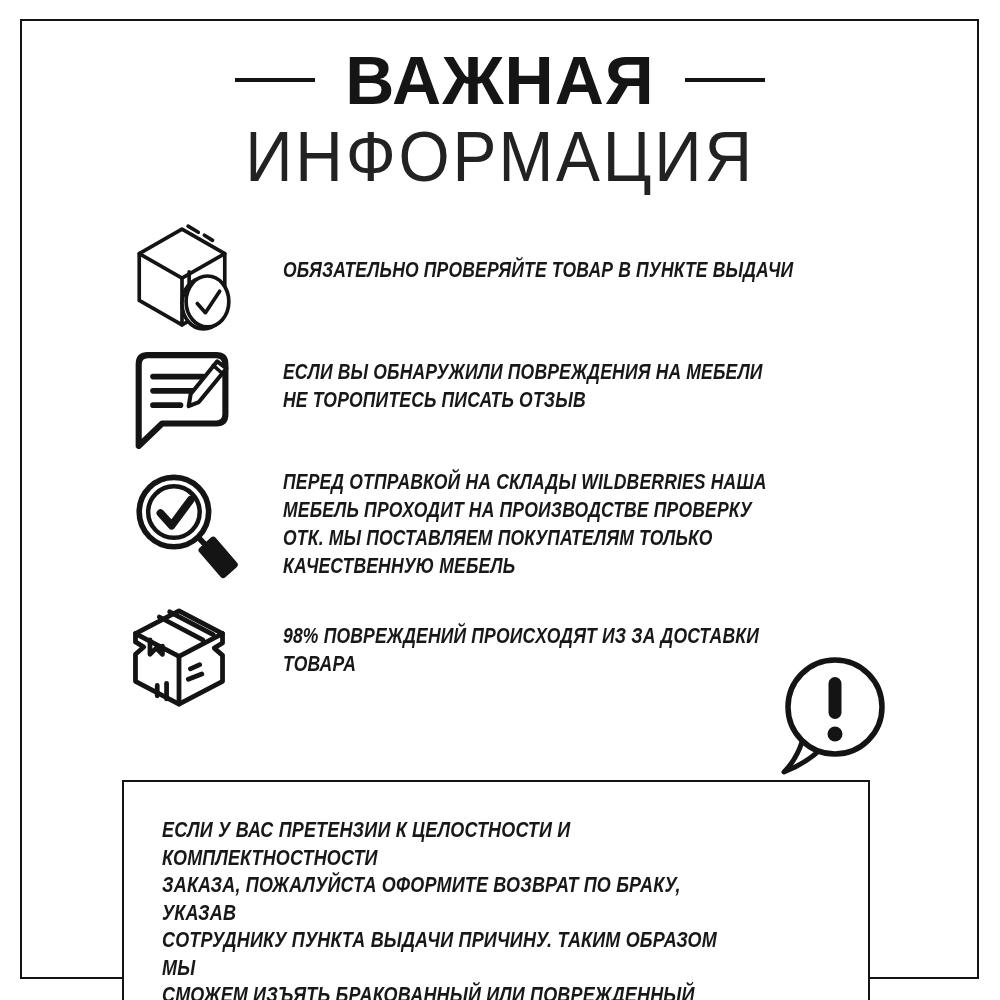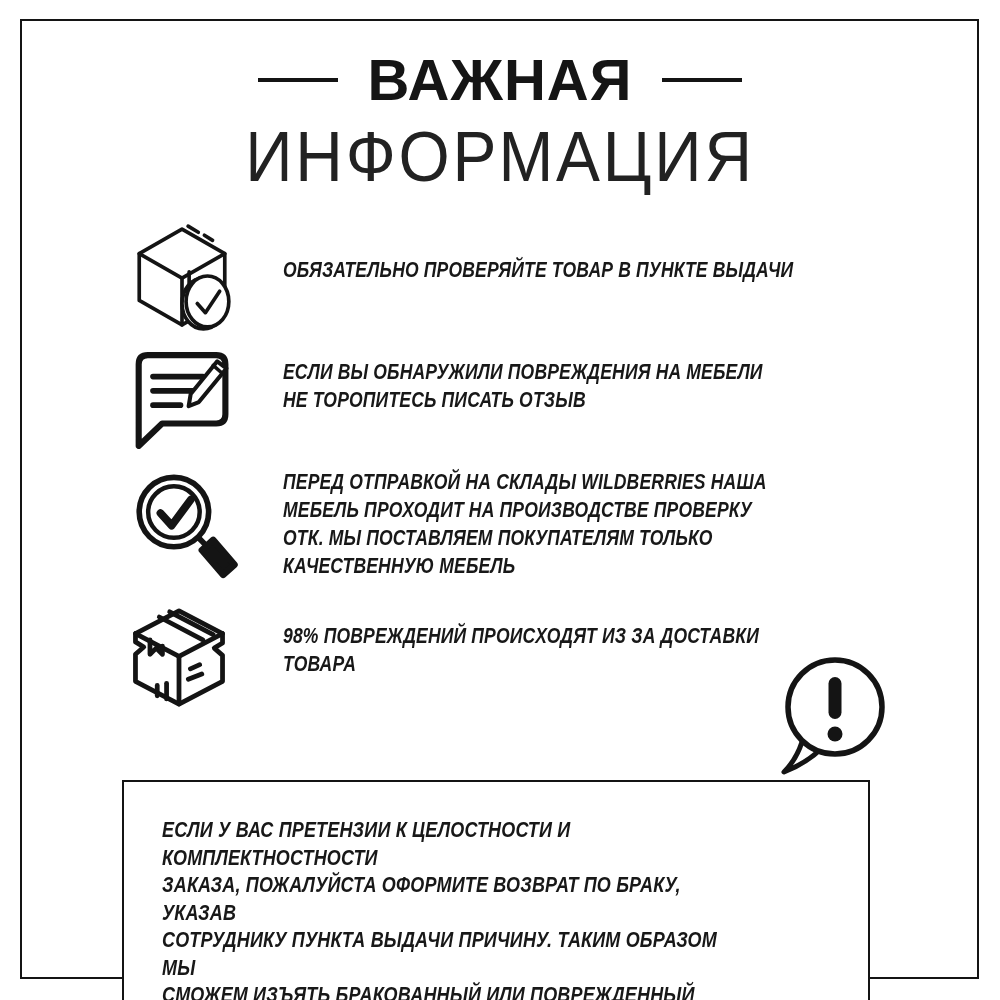--- a/index.html
+++ b/index.html
@@ -11,21 +11,21 @@
     position:absolute;left:20px;top:19px;width:959px;height:960px;
     border:2.5px solid #141414;box-sizing:border-box;pointer-events:none;
   }
   
   .title-row{
     position:absolute;left:0;top:34px;width:1000px;height:92px;
     display:flex;align-items:center;justify-content:center;gap:30px;
   }
   .title-dash{width:80px;height:4px;background:#141414;}
   .title-bold{
-    font-size:58px;font-weight:bold;letter-spacing:1px;line-height:1;
+    font-size:68px;font-weight:bold;letter-spacing:1px;line-height:1;
     white-space:nowrap;
     text-align:center;
   }
   .title-light{
     position:absolute;left:0;top:122px;width:1000px;text-align:center;
     font-size:70px;font-weight:100;letter-spacing:3px;line-height:1;
     transform:scaleX(0.94);transform-origin:center top;white-space:nowrap;
     color:#222;
   }
   

